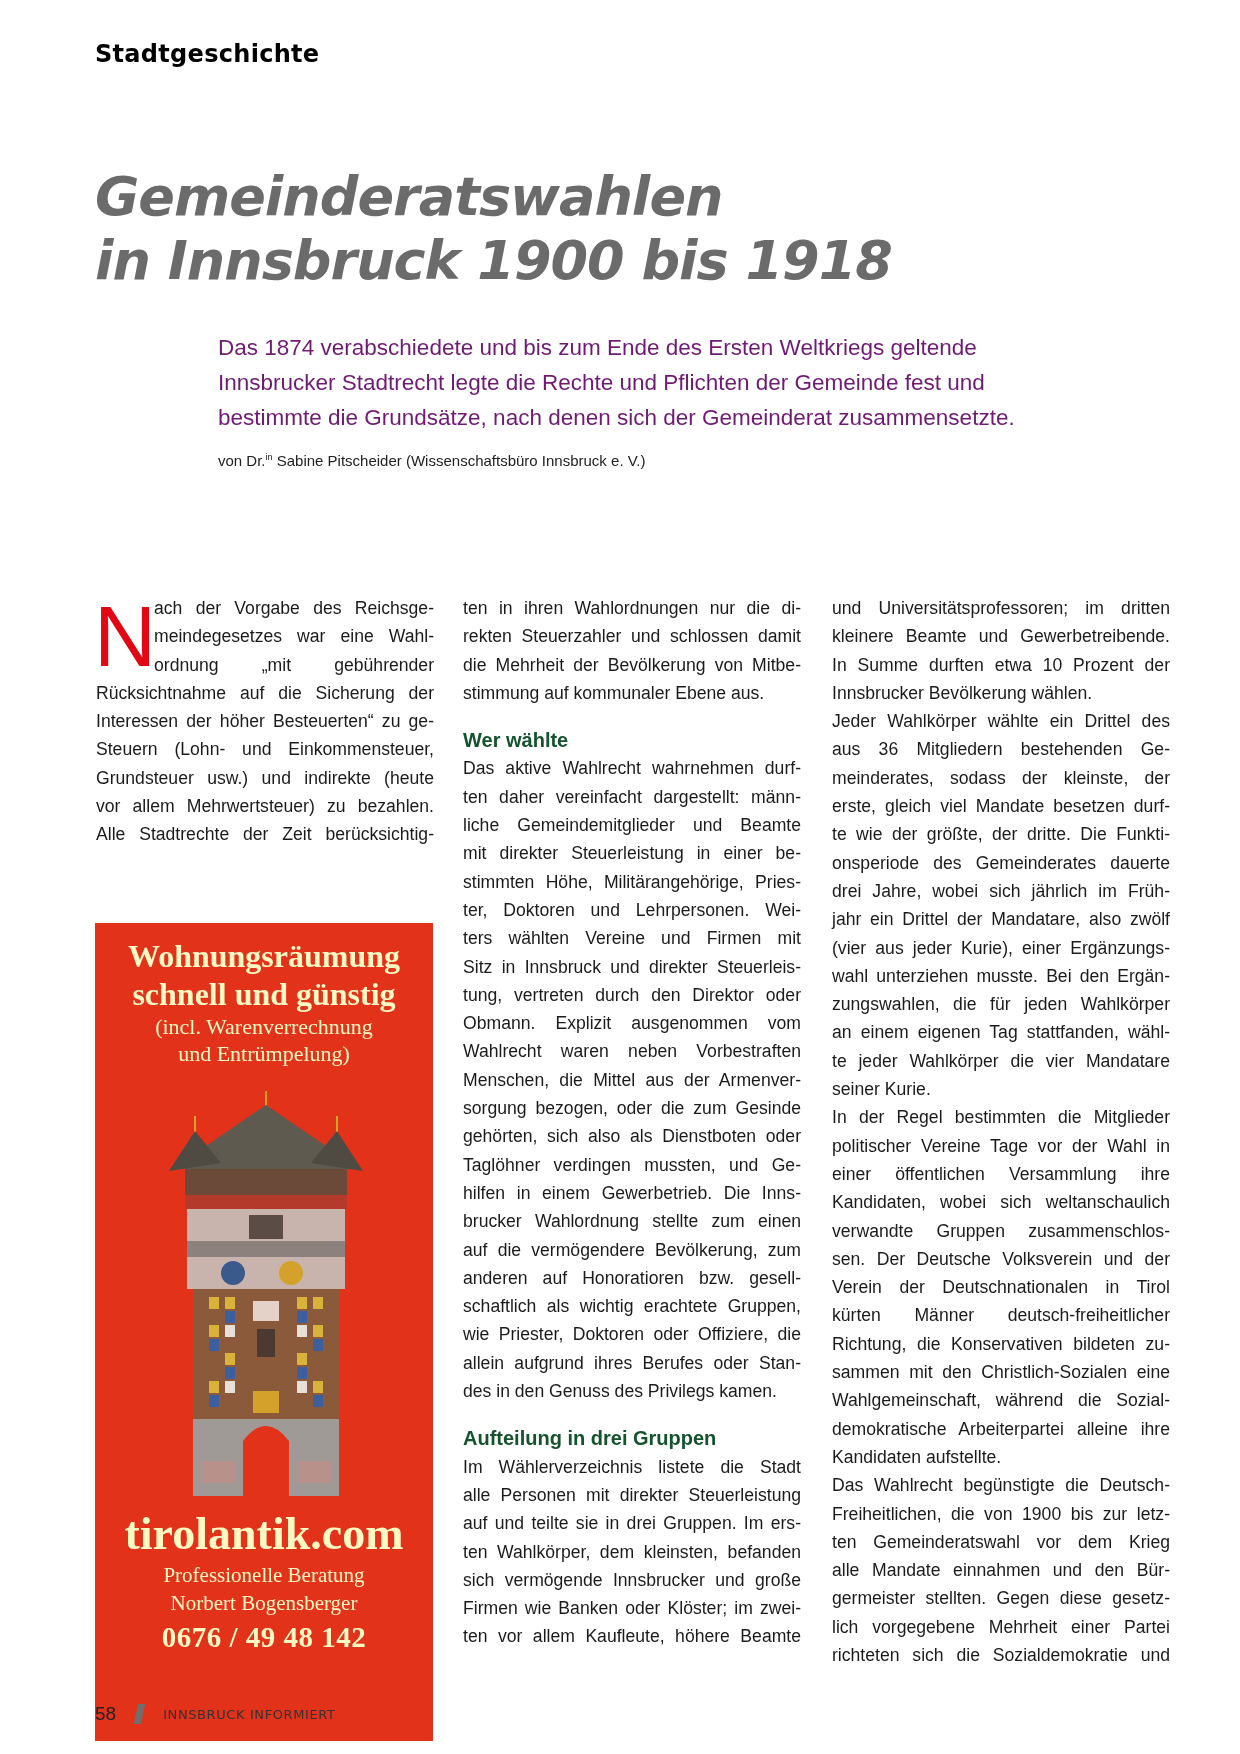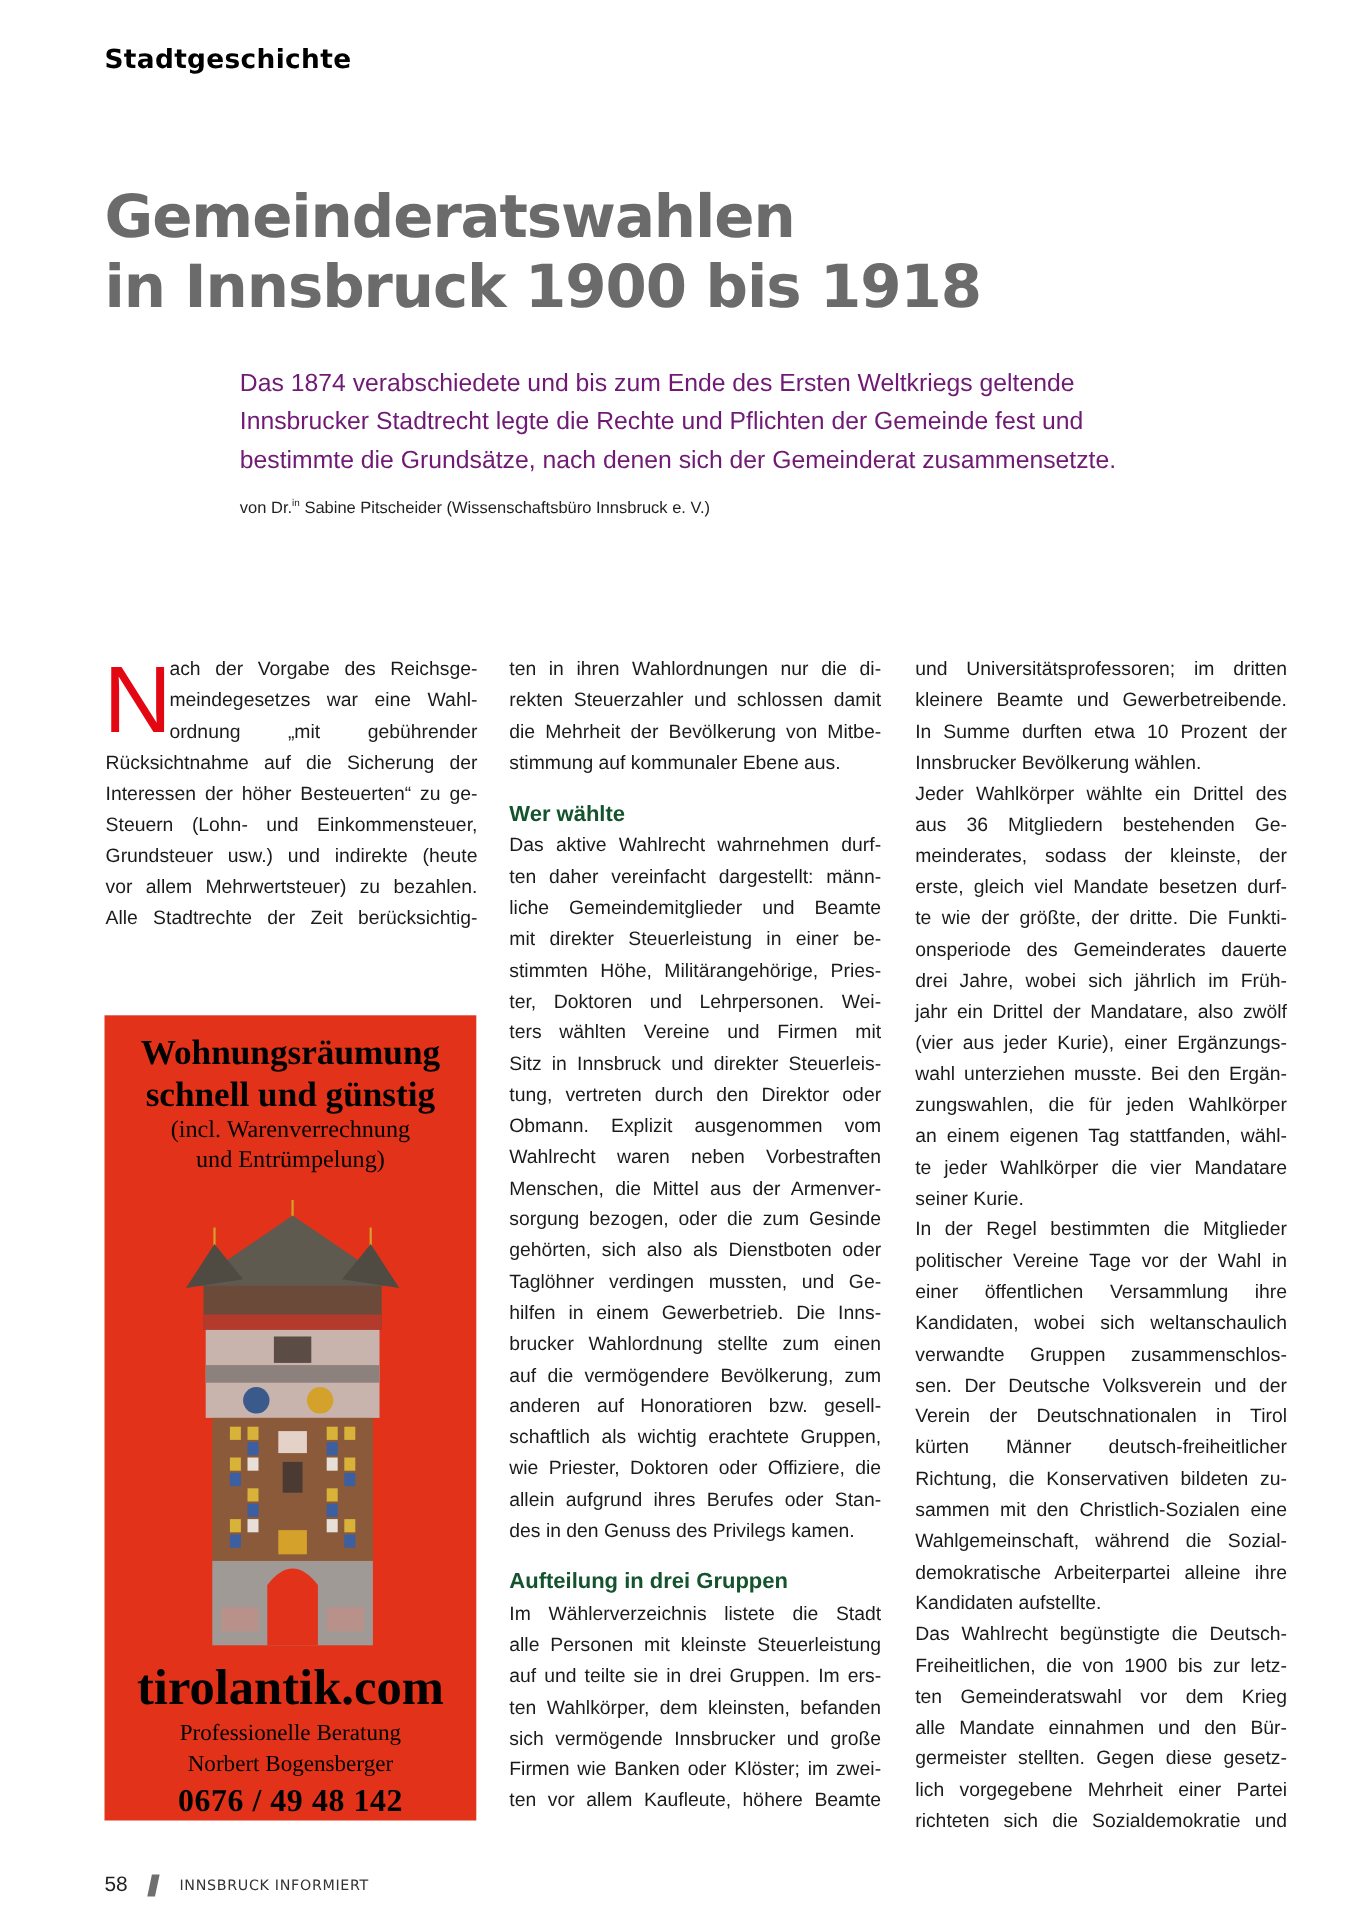--- a/index.html
+++ b/index.html
@@ -3,21 +3,21 @@
 <meta charset="utf-8">
 <style>
   html, body { margin: 0; padding: 0; background: #ffffff; }
   body { width: 1240px; height: 1754px; position: relative; overflow: hidden;
          font-family: "Liberation Sans", "DejaVu Sans", sans-serif; color: #1a1a1a; }
 
   .section-label { position: absolute; left: 95px; top: 40px; font-size: 24px; font-weight: bold;
                    letter-spacing: 0.3px; color: #000000; font-family: "DejaVu Sans", sans-serif; }
 
   .title { position: absolute; left: 95px; top: 165px; margin: 0; font-size: 54px; line-height: 64px;
-           font-weight: bold; color: #6b6b6b; font-family: "DejaVu Sans", sans-serif;
+           font-style: italic; font-weight: bold; color: #6b6b6b; font-family: "DejaVu Sans", sans-serif;
            letter-spacing: -1px; }
   .title span { display: block; }
 
   .lead { position: absolute; left: 218px; top: 330px; width: 900px; font-size: 22.5px; line-height: 35px;
           color: #701a75; font-family: "Liberation Sans", sans-serif; }
   .lead span { display: block; white-space: nowrap; }
 
   .byline { position: absolute; left: 218px; top: 452px; font-size: 15px; color: #222;
             font-family: "Liberation Sans", sans-serif; }
   .byline sup { font-size: 9px; }
@@ -31,22 +31,22 @@
   .col3 { left: 832px; }
 
   .dropcap-wrap { position: relative; }
   .dropcap { position: absolute; left: -2px; top: 2px; font-size: 86px; line-height: 80px;
              color: #e30613; font-family: "Liberation Sans", sans-serif; font-weight: normal; }
   .indent { padding-left: 58px; }
 
   .subhead { display: block; color: #14532d; font-weight: bold; font-size: 20px; height: 28.3px; line-height: 28.3px;
              margin-top: 19px; }
 
-  .ad { position: absolute; left: 95px; top: 923px; width: 338px; height: 732px; background: #e2321a;
-        text-align: center; font-family: "Liberation Serif", serif; color: #000000; }
+  .ad { position: absolute; left: 95px; top: 923px; width: 338px; height: 818px; background: #e2321a;
+        text-align: center; font-family: "Liberation Serif", serif; color: #fef9c3; }
   .ad .h1 { font-size: 32px; font-weight: bold; line-height: 38px; margin-top: 14px; }
   .ad .h2 { font-size: 22px; line-height: 27px; }
   .ad .site { font-size: 46px; font-weight: bold; position: absolute; left: 0; right: 0; top: 584px; }
   .ad .line { font-size: 21px; line-height: 28px; }
   .ad .bottom { position: absolute; left: 0; right: 0; top: 638px; }
   .ad .phone { font-size: 29px; font-weight: bold; line-height: 36px; margin-top: 2px; letter-spacing: 0.5px; }
   .tower { position: absolute; left: 66px; top: 168px; width: 210px; height: 405px; }
 
   .footer { position: absolute; left: 95px; top: 1703px; display: flex; align-items: center; gap: 20px; }
   .page-num { font-size: 19px; color: #222; font-family: "Liberation Sans", sans-serif; }
@@ -184,21 +184,21 @@
   <span class="ln">hilfen in einem Gewerbetrieb. Die Inns-</span>
   <span class="ln">brucker Wahlordnung stellte zum einen</span>
   <span class="ln">auf die vermögendere Bevölkerung, zum</span>
   <span class="ln">anderen auf Honoratioren bzw. gesell-</span>
   <span class="ln">schaftlich als wichtig erachtete Gruppen,</span>
   <span class="ln">wie Priester, Doktoren oder Offiziere, die</span>
   <span class="ln">allein aufgrund ihres Berufes oder Stan-</span>
   <span class="ln last">des in den Genuss des Privilegs kamen.</span>
   <span class="subhead">Aufteilung in drei Gruppen</span>
   <span class="ln">Im Wählerverzeichnis listete die Stadt</span>
-  <span class="ln">alle Personen mit kleinste Steuerleistung</span>
+  <span class="ln">alle Personen mit direkter Steuerleistung</span>
   <span class="ln">auf und teilte sie in drei Gruppen. Im ers-</span>
   <span class="ln">ten Wahlkörper, dem kleinsten, befanden</span>
   <span class="ln">sich vermögende Innsbrucker und große</span>
   <span class="ln">Firmen wie Banken oder Klöster; im zwei-</span>
   <span class="ln">ten vor allem Kaufleute, höhere Beamte</span>
 </div>
 
 <div class="col col3" id="col3">
     <span class="ln">und Universitätsprofessoren; im dritten</span>
     <span class="ln">kleinere Beamte und Gewerbetreibende.</span>

